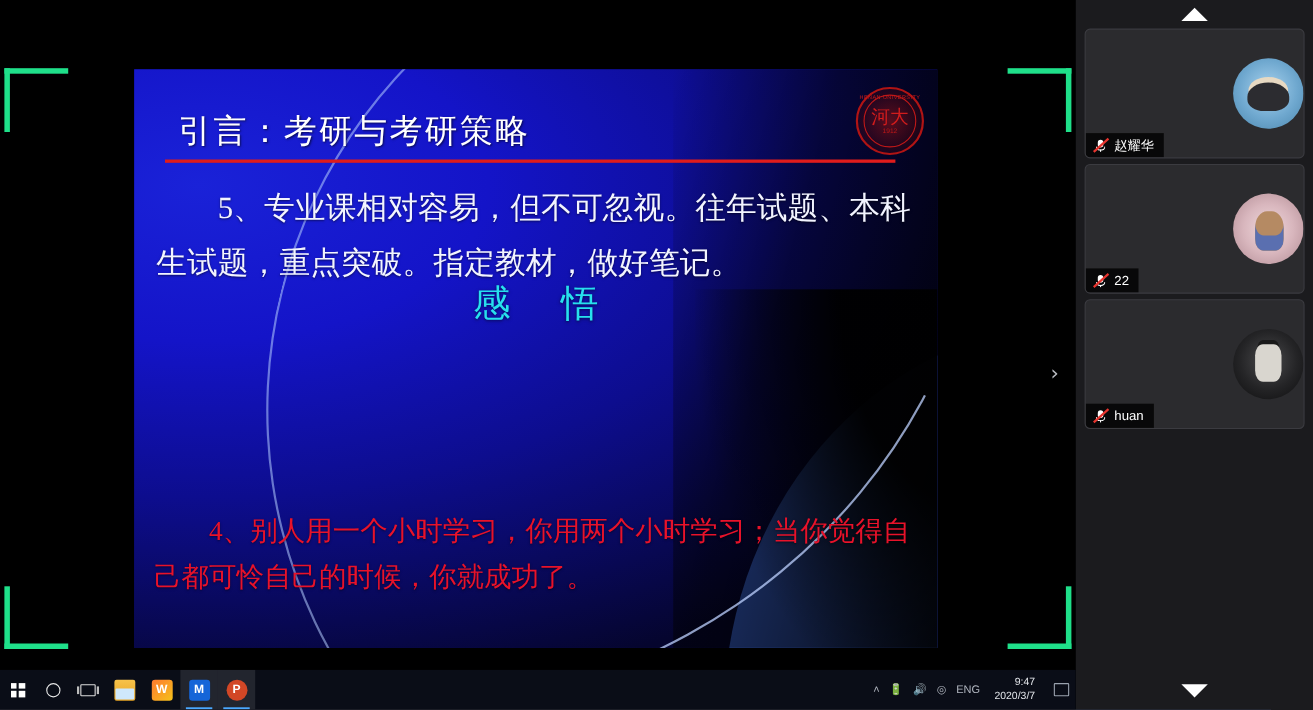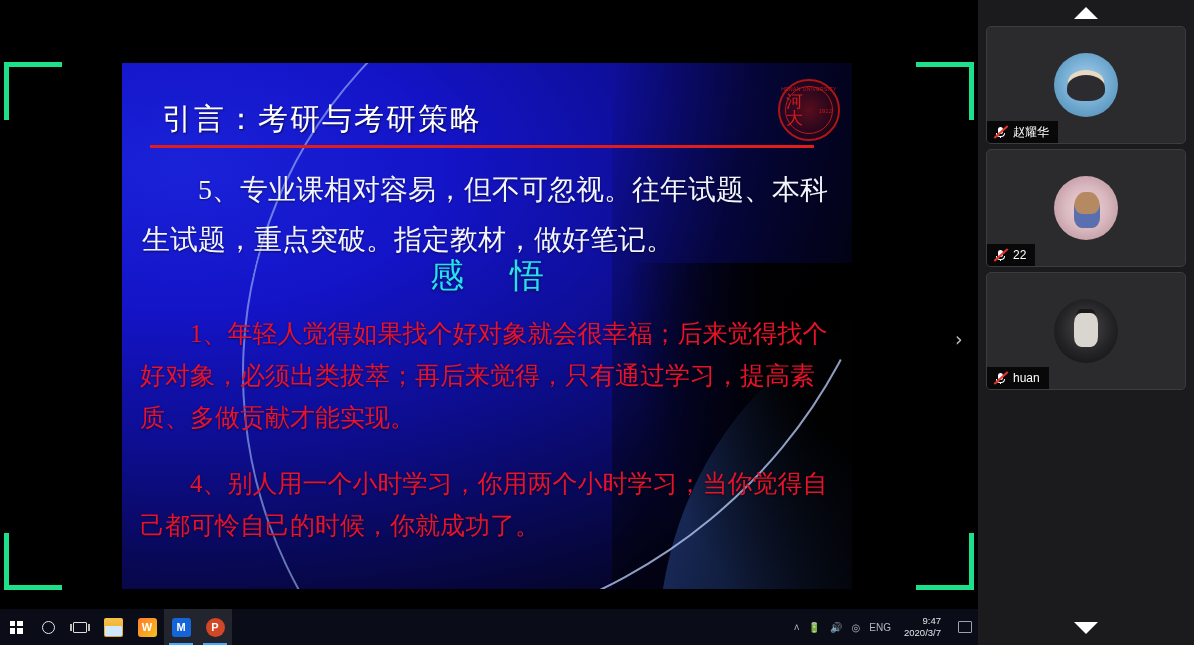--- a/index.html
+++ b/index.html
@@ -95,20 +95,21 @@
     position: absolute; right: 12px; top: 16px;
     width: 62px; height: 62px; border-radius: 50%;
     border: 2px solid #b01414;
     background: radial-gradient(circle at 50% 50%, rgba(160,20,20,.55) 0%, rgba(90,10,10,.35) 60%, rgba(20,20,70,0) 100%);
     display: flex; align-items: center; justify-content: center;
   }
   .hu-logo .ring {
     width: 48px; height: 48px; border-radius: 50%;
     border: 1px solid #c01818;
     display: flex; align-items: center; justify-content: center;
+    flex-direction: column;
   }
   .hu-logo .glyph { color: #d21c1c; font-size: 17px; font-family: "Liberation Serif", serif; line-height: 1; }
   .hu-logo .yr { color: #c01818; font-size: 6px; margin-top: 2px; }
   .hu-logo .arc-txt {
     position: absolute; top: 5px; font-size: 5px; color: #c61a1a; letter-spacing: .4px;
   }
 
   .body-white {
     position: absolute; left: 20px; top: 102px; width: 700px;
     color: #f2f4ff; font-family: "Liberation Serif", serif;
@@ -185,21 +186,21 @@
   .scroll-up, .scroll-down {
     width: 100%; height: 26px; display: flex; align-items: center; justify-content: center;
   }
   .tri-up { width:0;height:0;border-left:12px solid transparent;border-right:12px solid transparent;border-bottom:12px solid #ffffff; }
   .tri-down { width:0;height:0;border-left:12px solid transparent;border-right:12px solid transparent;border-top:12px solid #ffffff; }
   .scroll-down { position:absolute; bottom:4px; left:0; }
 
   .tile {
     position: relative; width: 200px; height: 118px; margin-bottom: 5px;
     background: #2b2b2e; border: 1px solid #3b3b40; border-radius: 5px;
-    overflow: hidden; display: flex; align-items: center; justify-content: center;
+    overflow: hidden; display: flex; align-items: center; justify-content: flex-end;
   }
   .avatar { width: 64px; height: 64px; border-radius: 50%; overflow: hidden; position: relative; }
   .av-1 { background: radial-gradient(circle at 50% 45%, #a9d3ef 0%, #6fa8cf 55%, #4b86ad 100%); }
   .av-1::after { content:""; position:absolute; left:13px; top:22px; width:38px; height:26px; border-radius:50% 50% 40% 40%; background:#2c2c30; box-shadow: 0 -6px 0 -1px #e7d9c2; }
   .av-2 { background: radial-gradient(circle at 65% 40%, #c9bfae 0%, #6e6a62 55%, #2a2a2c 100%); }
   .av-2::after { content:""; position:absolute; left:4px; top:10px; width:26px; height:40px; border-radius:40%; background:#1b1b1d; }
   .av-3 { background: radial-gradient(circle at 45% 45%, #bff1f5 0%, #4fc6d8 40%, #1b8fa6 75%, #0b5f73 100%); }
   .av-3::after { content:""; position:absolute; left:26px; top:18px; width:9px; height:30px; background:rgba(10,60,80,.45); transform: rotate(12deg); border-radius:40%; }
   .av-4 { background: radial-gradient(circle at 50% 50%, #f0d8dc 0%, #d8b6bd 50%, #b08a92 100%); }
   .av-4::after { content:""; position:absolute; left:20px; top:16px; width:26px; height:36px; border-radius:42% 42% 30% 30%; background:#b58a63; box-shadow: inset 0 -14px 0 #5a6fb0; }
@@ -248,21 +249,20 @@
         <div class="hu-logo">
           <div class="arc-txt">HENAN UNIVERSITY</div>
           <div class="ring">
             <div class="glyph">河大</div>
             <div class="yr">1912</div>
           </div>
         </div>
 
         <div class="body-white">5、专业课相对容易，但不可忽视。往年试题、本科生试题，重点突破。指定教材，做好笔记。</div>
         <div class="accent-cyan">感悟</div>
-        <div class="body-red-1">1、年轻人觉得如果找个好对象就会很幸福；后来觉得找个好对象，必须出类拔萃；再后来觉得，只有通过学习，提高素质、多做贡献才能实现。</div>
         <div class="body-red-2">4、别人用一个小时学习，你用两个小时学习；当你觉得自己都可怜自己的时候，你就成功了。</div>
       </div>
     </div>
 
     <div class="taskbar">
       <div class="tb-left">
         <div class="tb-btn">
           <span class="win-logo">
               <i></i>
               <i></i>

